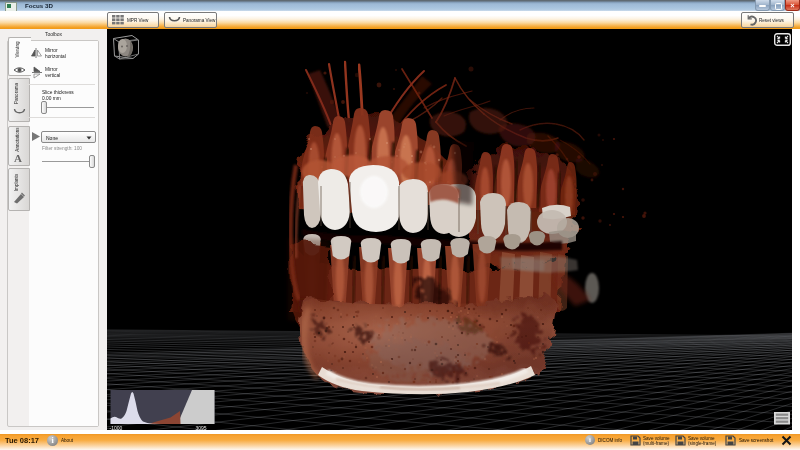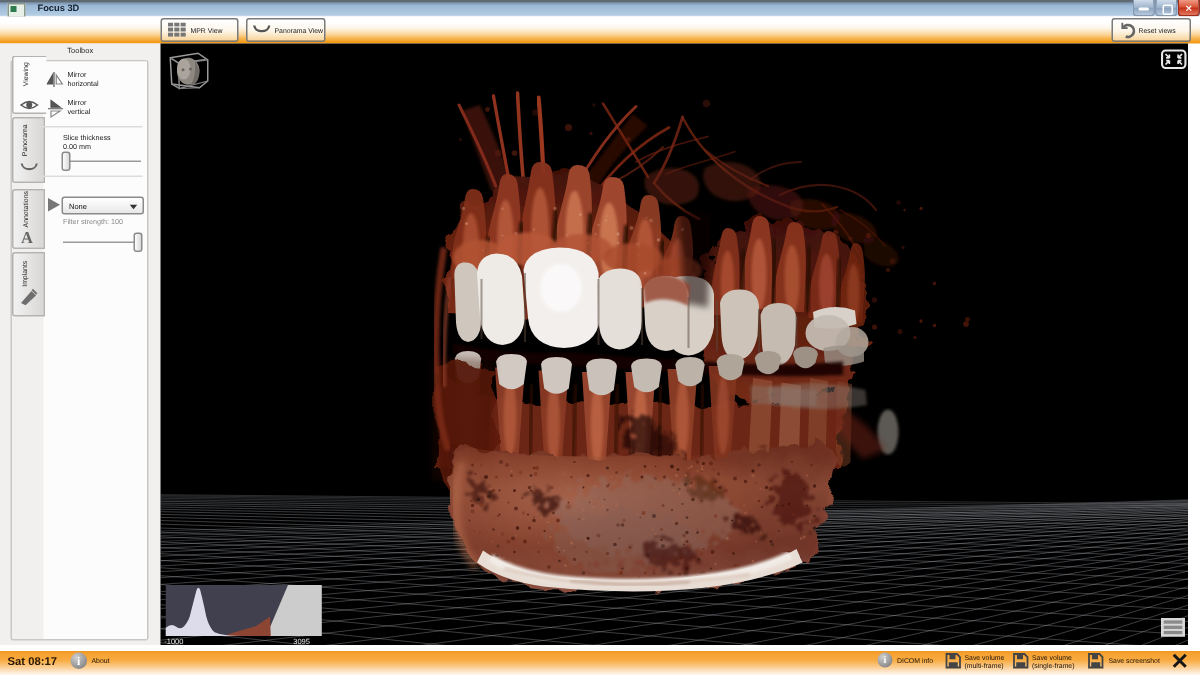--- a/index.html
+++ b/index.html
@@ -890,21 +890,21 @@
       <path d="M67 34 L81.5 0 L104 0 L104 34 Z" fill="#cccccc"></path>
       <path d="M38 34 L70 34 L69.5 21 L60 27.5 L46 31.5 Z" fill="#8c4533"></path>
       <path d="M0 34 L0 28.5 Q3 26 5.5 27 Q9 29.5 11 28.5 Q14 26.5 16 21 Q18.5 11 20.5 3.5 Q21.8 0.3 23 3.5 Q25 11 27 21 Q29 28.5 32.5 31.5 Q36.5 33.4 42 33.7 L50 34 Z" fill="#dcdceb"></path>
       <text x="-1" y="39.5" font-size="5" fill="#e8e8e8">-1000</text>
       <text x="85" y="39.5" font-size="5" fill="#e8e8e8">3095</text>
     </g>
   </svg>
 
   <div class="abs" id="btmstrip"></div>
   <div class="abs" id="bottombar"></div>
-  <div class="abs" id="clock">Sat 08:17</div>
+  <div class="abs" id="clock">Tue 08:17</div>
   <div class="abs infoicon" style="left:47px;top:435px;">i</div>
   <div class="abs btmtext" style="left:61px;top:438px;">About</div>
   <div class="abs infoicon" style="left:585px;top:435px;width:10px;height:10px;font-size:7px;">i</div>
   <div class="abs btmtext" style="left:598px;top:438px;">DICOM info</div>
   <svg class="abs" style="left:630px;top:435px;" width="11" height="11">
     <path d="M1 1 H8 L10 3 V10 H1 Z" fill="none" stroke="#444" stroke-width="1.2"></path>
     <rect x="3" y="1.5" width="4" height="3" fill="#444"></rect>
     <rect x="2.5" y="6.5" width="6" height="3.5" fill="#444"></rect>
   </svg>
   <div class="abs btmtext" style="left:643px;top:435.5px;">Save volume<br>(multi-frame)</div>

